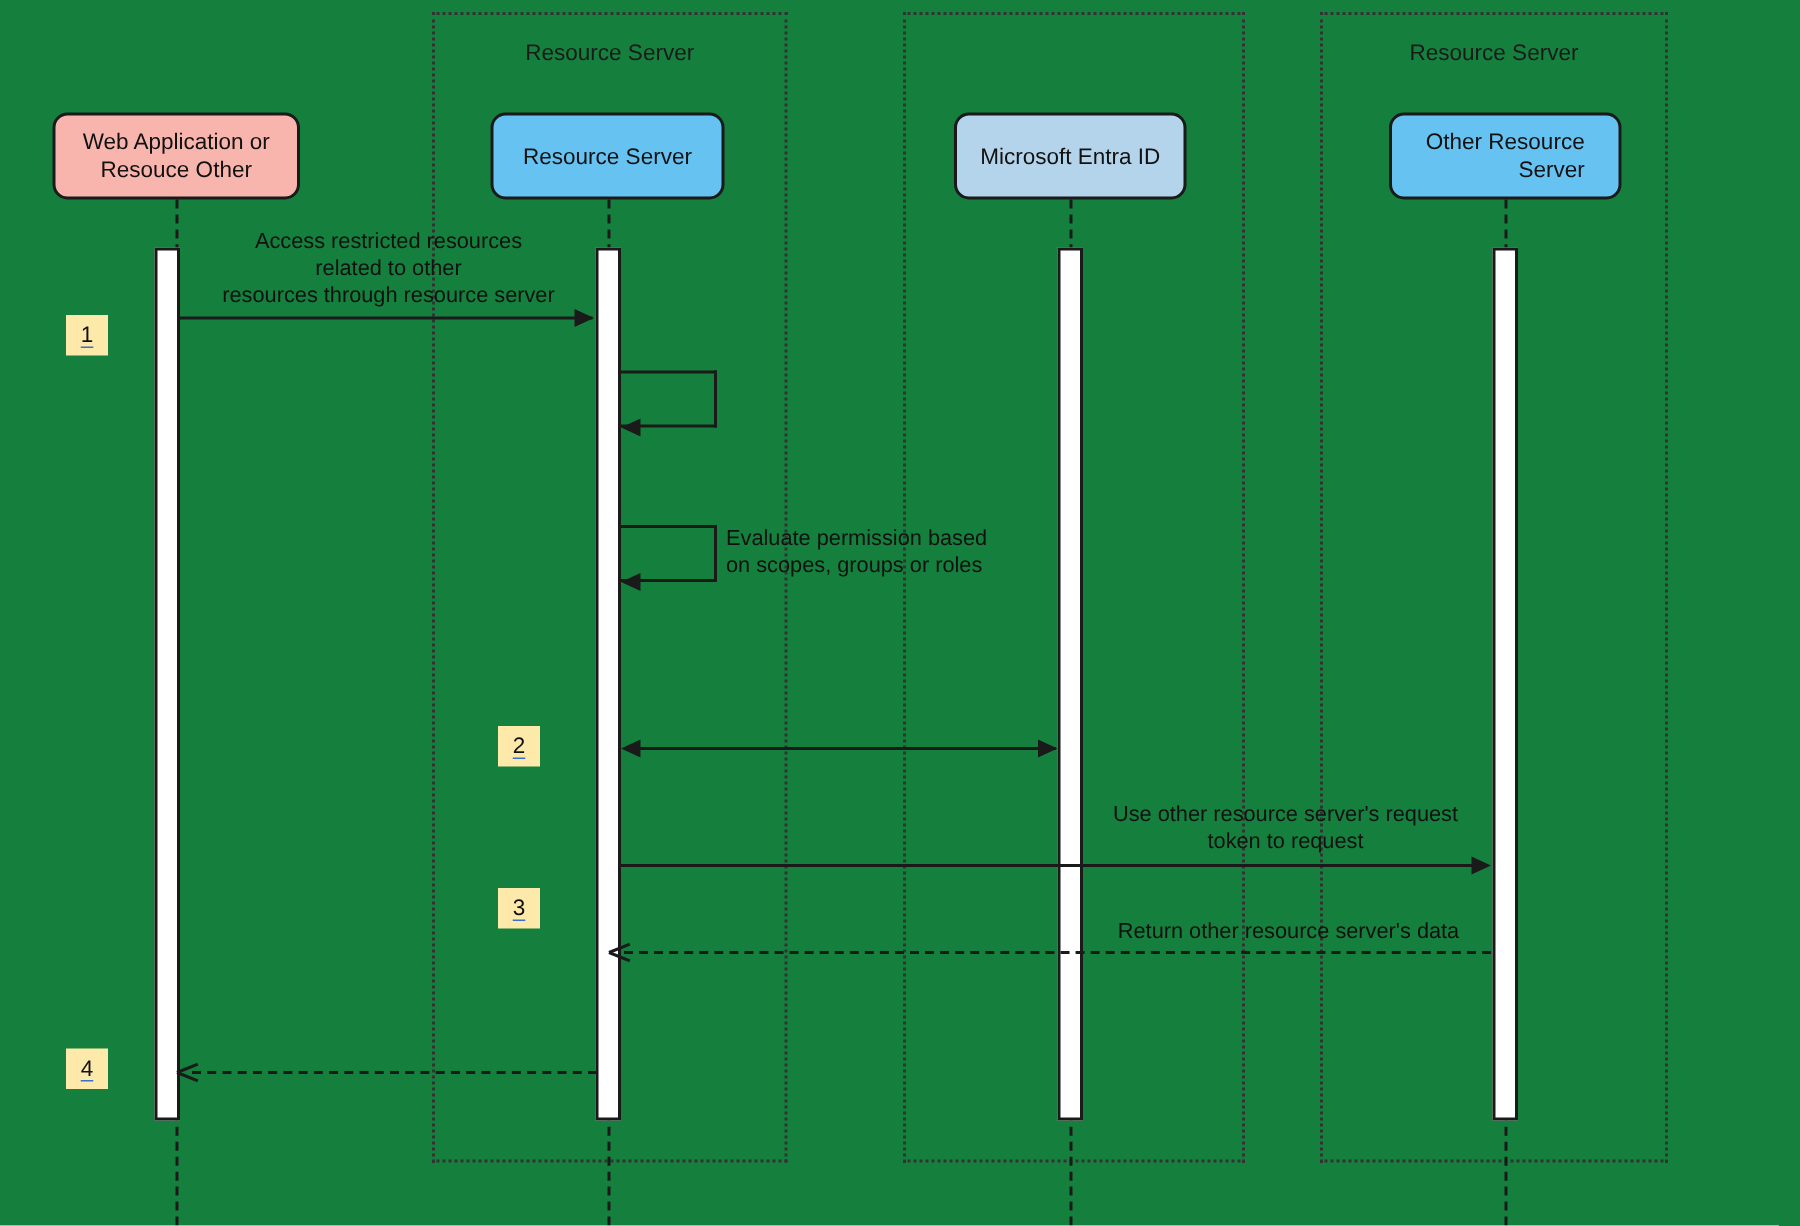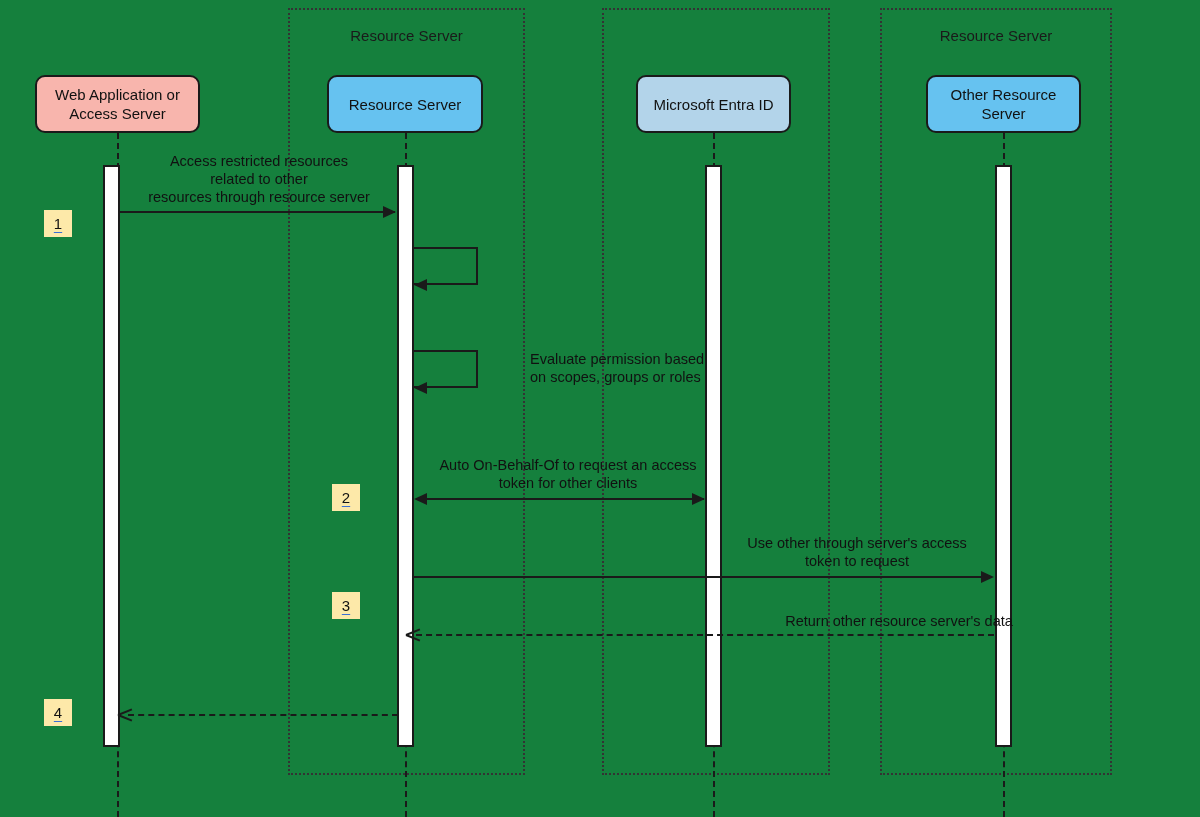--- a/index.html
+++ b/index.html
@@ -164,60 +164,58 @@
 
   <div class="group-box" style="left:880px; top:8px; width:232px; height:767px;"></div>
   <div class="group-label" style="left:880px; top:26px; width:232px;">Resource Server</div>
 
   <div class="lifeline" style="left:117px; top:133px; height:684px;"></div>
   <div class="lifeline" style="left:405px; top:133px; height:684px;"></div>
   <div class="lifeline" style="left:713px; top:133px; height:684px;"></div>
   <div class="lifeline" style="left:1003px; top:133px; height:684px;"></div>
 
   <div class="participant" style="left:35px; top:75px; width:165px; height:58px; background:#f8b5ad;">Web Application or
-Access Server</div>
+Resouce Other</div>
 
   <div class="participant" style="left:327px; top:75px; width:156px; height:58px; background:#66c2f0;">Resource Server</div>
 
   <div class="participant" style="left:636px; top:75px; width:155px; height:58px; background:#b3d4ea;">Microsoft Entra ID</div>
 
-  <div class="participant" style="left:926px; top:75px; width:155px; height:58px; background:#66c2f0;">Other Resource
+  <div class="participant" style="left:926px; top:75px; width:155px; height:58px; background:#66c2f0;text-align:right;">Other Resource
 Server</div>
 
   <div class="activation" style="left:103px; top:165px; width:17px; height:582px;"></div>
   <div class="activation" style="left:397px; top:165px; width:17px; height:582px;"></div>
   <div class="activation" style="left:705px; top:165px; width:17px; height:582px;"></div>
   <div class="activation" style="left:995px; top:165px; width:17px; height:582px;"></div>
 
   <div class="msg-label" style="left:120px; top:152px; width:278px;">Access restricted resources
 related to other
 resources through resource server</div>
   <div class="msg-line" style="left:120px; top:211px; width:275px;"></div>
   <div class="arrow-head right" style="left:383px; top:206px;"></div>
 
   <div class="selfloop" style="left:414px; top:247px; width:64px; height:38px;"></div>
   <div class="arrow-head left" style="left:414px; top:279px;"></div>
 
   <div class="selfloop" style="left:414px; top:350px; width:64px; height:38px;"></div>
   <div class="arrow-head left" style="left:414px; top:382px;"></div>
-  <div class="msg-label" style="left:484px; top:350px; width:230px; text-align:left;margin-left:46px;">Evaluate permission based
+  <div class="msg-label" style="left:484px; top:350px; width:230px; text-align:left;">Evaluate permission based
 on scopes, groups or roles</div>
 
-  <div class="msg-label" style="left:414px; top:456px; width:308px;">Auto On-Behalf-Of to request an access
-token for other clients</div>
   <div class="msg-line" style="left:426px; top:498px; width:278px;"></div>
   <div class="arrow-head left" style="left:414px; top:493px;"></div>
   <div class="arrow-head right" style="left:692px; top:493px;"></div>
 
-  <div class="msg-label" style="left:712px; top:534px; width:290px;">Use other through server's access
+  <div class="msg-label" style="left:712px; top:534px; width:290px;">Use other resource server's request
 token to request</div>
   <div class="msg-line" style="left:414px; top:576px; width:568px;"></div>
   <div class="arrow-head right" style="left:981px; top:571px;"></div>
 
-  <div class="msg-label" style="left:754px; top:612px; width:290px;text-align:center;">Return other resource server's data</div>
+  <div class="msg-label" style="left:714px; top:612px; width:290px;text-align:center;">Return other resource server's data</div>
   <div class="msg-line dashed" style="left:416px; top:634px; width:578px;"></div>
   <div class="arrow-head open-left" style="left:406px; top:627px;"></div>
 
   <div class="msg-line dashed" style="left:128px; top:714px; width:270px;"></div>
   <div class="arrow-head open-left" style="left:118px; top:707px;"></div>
 
   <div class="step-badge" style="left:44px; top:210px;">1</div>
   <div class="step-badge" style="left:332px; top:484px;">2</div>
   <div class="step-badge" style="left:332px; top:592px;">3</div>
   <div class="step-badge" style="left:44px; top:699px;">4</div>

